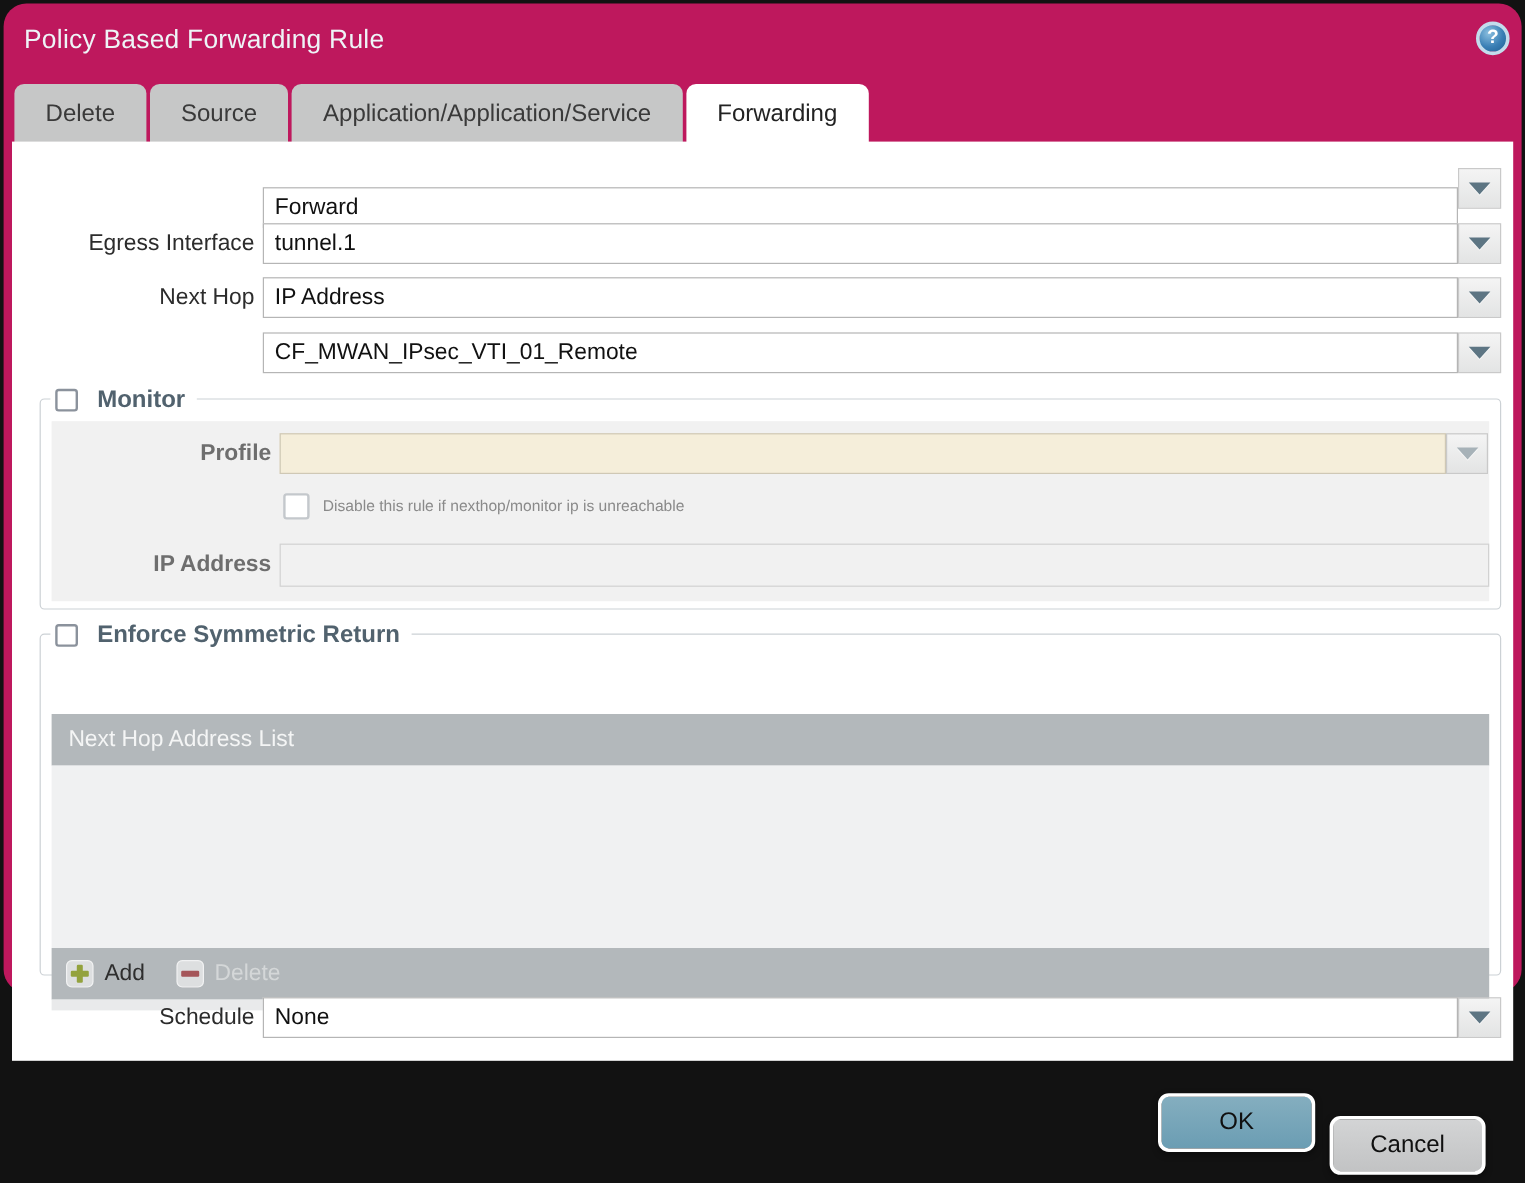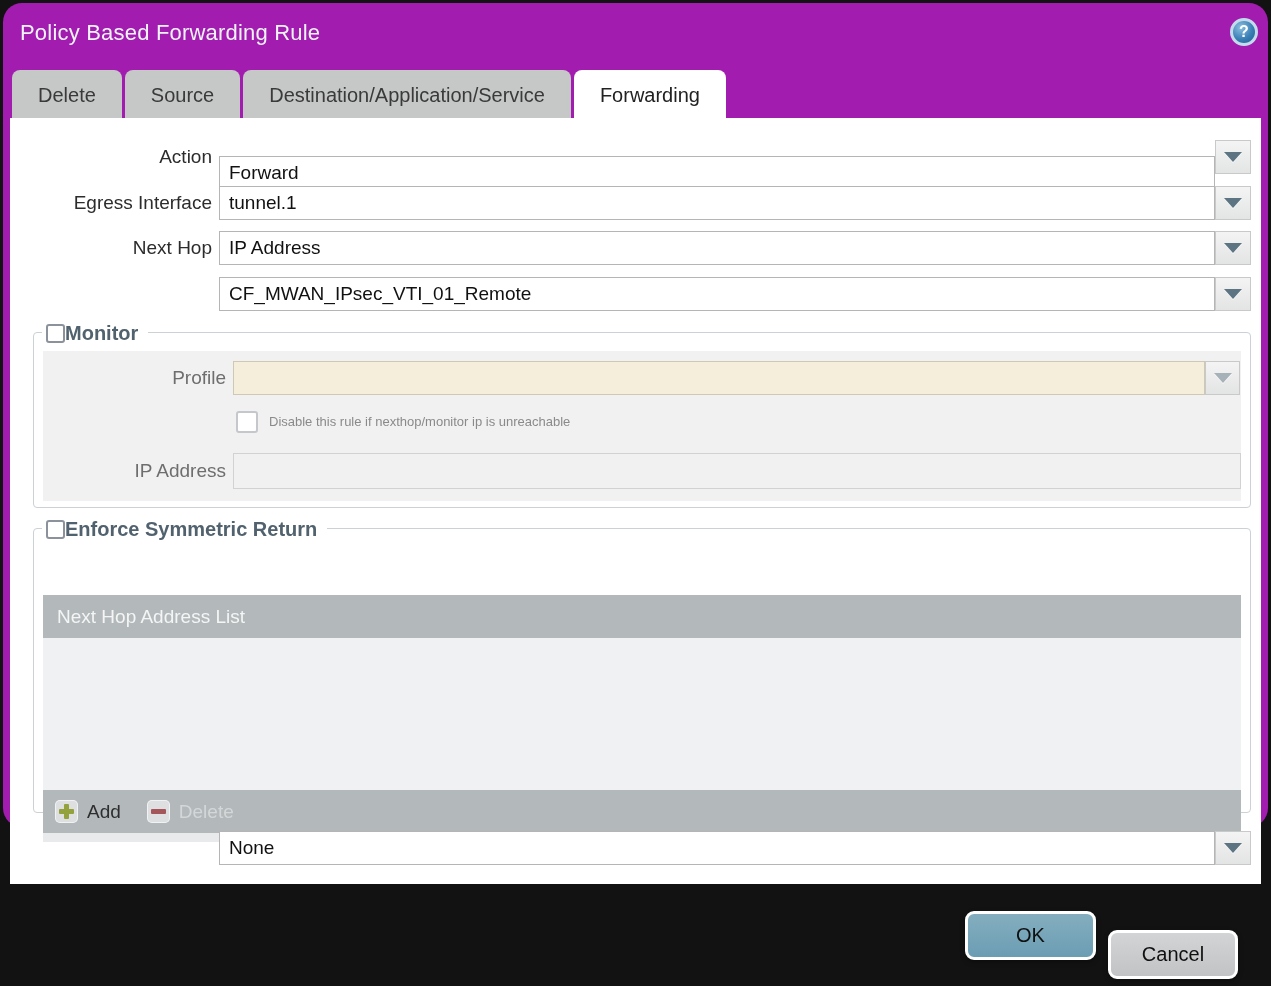--- a/index.html
+++ b/index.html
@@ -1,18 +1,18 @@
 <!DOCTYPE html>
 <html><head>
 <meta charset="utf-8">
 <style>
   * { margin:0; padding:0; box-sizing:border-box; }
   html,body { width:1271px; height:986px; font-family:"Liberation Sans", sans-serif; }
   .frame { position:relative; width:1271px; height:986px; background:#121212; overflow:hidden; }
-  .dialog { position:absolute; left:3px; top:3px; width:1265px; height:824px; background:#a21caf;border-radius:19px; }
+  .dialog { position:absolute; left:3px; top:3px; width:1265px; height:824px; background:#be185d;border-radius:19px; }
 
   
   .title { position:absolute; left:17px; top:17px; color:#eef4f7; font-size:22px; letter-spacing:.2px; font-weight:400; }
   .help { position:absolute; left:1227px; top:15px; width:28px; height:28px; border-radius:50%;
           background:radial-gradient(circle at 35% 30%, #8cc0e0, #3a7fb5 55%, #1f5e92);
           border:3px solid #c3dcec; color:#fff; font-weight:bold; font-size:16px;
           display:flex; align-items:center; justify-content:center; cursor:pointer; }
 
   
   .tabs { position:absolute; left:9px; top:67px; display:flex; }
@@ -29,27 +29,27 @@
          display:flex; align-items:center; padding-left:9px; }
   .ddbtn { position:absolute; width:36px; height:34px; background:linear-gradient(#f4f4f4,#e3e4e4);
            border:1px solid #c9c9c9; display:flex; align-items:center; justify-content:center; cursor:pointer; }
   .arrow { width:0; height:0; border-left:9px solid transparent; border-right:9px solid transparent;
            border-top:10px solid #5d7583; filter:drop-shadow(0 1px 0 rgba(255,255,255,.7)); }
   .arrow.dis { border-top-color:#a7b2b8; }
 
   
   .group { position:absolute; border:1px solid #ccd1d5; border-radius:4px; }
   .legend { position:absolute; top:-13px; left:8px; background:#fff; padding:0 10px 0 4px;
-            display:flex; align-items:center; gap:0; height:26px; }
+            display:flex; align-items:center; gap:16px; height:26px; }
   .legend span.txt { font-size:20px; font-weight:bold; color:#51626e; }
   .cb { width:19px; height:19px; background:#fff; border:2px solid #8b929c; border-radius:3px; cursor:pointer; }
   .cb.dis { border-color:#c4c8cc; cursor:default; }
 
   .panel { position:absolute; background:#f1f1f1; }
-  .lbl.gray { color:#6e6e6e; }
+  .lbl.gray { color:#6e6e6e;font-weight:bold; }
   .fld.beige { background:#f5eeda; border-color:#cfc8b5; }
   .fld.disabled { background:#f1f1f1; border-color:#d2d2d2; }
 
   
   .tbl { position:absolute; }
   .tbl-head { height:43px; background:#b3b8bb; color:#f4f5f5; font-size:19px;
               display:flex; align-items:center; padding-left:14px; }
   .tbl-body { height:152px; background:#f0f1f2; }
   .tbl-foot { height:43px; background:#b3b8bb; display:flex; gap:26px; padding-left:12px; }
   .tbl-strip { height:9px; background:#e9eaeb; }
@@ -76,27 +76,26 @@
 
 <div class="frame">
   <div class="dialog">
 
     <div class="title">Policy Based Forwarding Rule</div>
     <div class="help">?</div>
 
     <div class="tabs">
       <div class="tab">Delete</div>
       <div class="tab">Source</div>
-      <div class="tab">Destination/Application/Service</div>
+      <div class="tab">Application/Application/Service</div>
       <div class="tab active">Forwarding</div>
     </div>
 
     <div class="content">
 
-      <div class="lbl" style="left:0;top:22px;width:202px;line-height:34px;">Action</div>
       <div class="fld" style="left:209px;top:38px;width:996px;height:34px;">Forward</div>
       <div class="ddbtn" style="left:1205px;top:22px;">
           <div class="arrow"></div>
         </div>
 
       <div class="lbl" style="left:0;top:68px;width:202px;line-height:34px;">Egress Interface</div>
       <div class="fld" style="left:209px;top:68px;width:996px;height:34px;">tunnel.1</div>
       <div class="ddbtn" style="left:1205px;top:68px;">
           <div class="arrow"></div>
         </div>
@@ -147,20 +146,21 @@
             <span class="txt">Add</span>
           </div>
           <div class="tbtn disabled">
             <div class="mini minus"></div>
             <span class="txt">Delete</span>
           </div>
         </div>
         <div class="tbl-strip"></div>
       </div>
 
+      <div class="lbl" style="left:0;top:713px;width:202px;line-height:34px;">Schedule</div>
       <div class="fld" style="left:209px;top:713px;width:996px;height:34px;">None</div>
       <div class="ddbtn" style="left:1205px;top:713px;">
           <div class="arrow"></div>
         </div>
 
     </div>
 
     <div class="btn ok" style="left:962px;top:908px;">OK</div>
     <div class="btn cancel" style="left:1105px;top:908px;margin-top:19px;">Cancel</div>
   </div>

